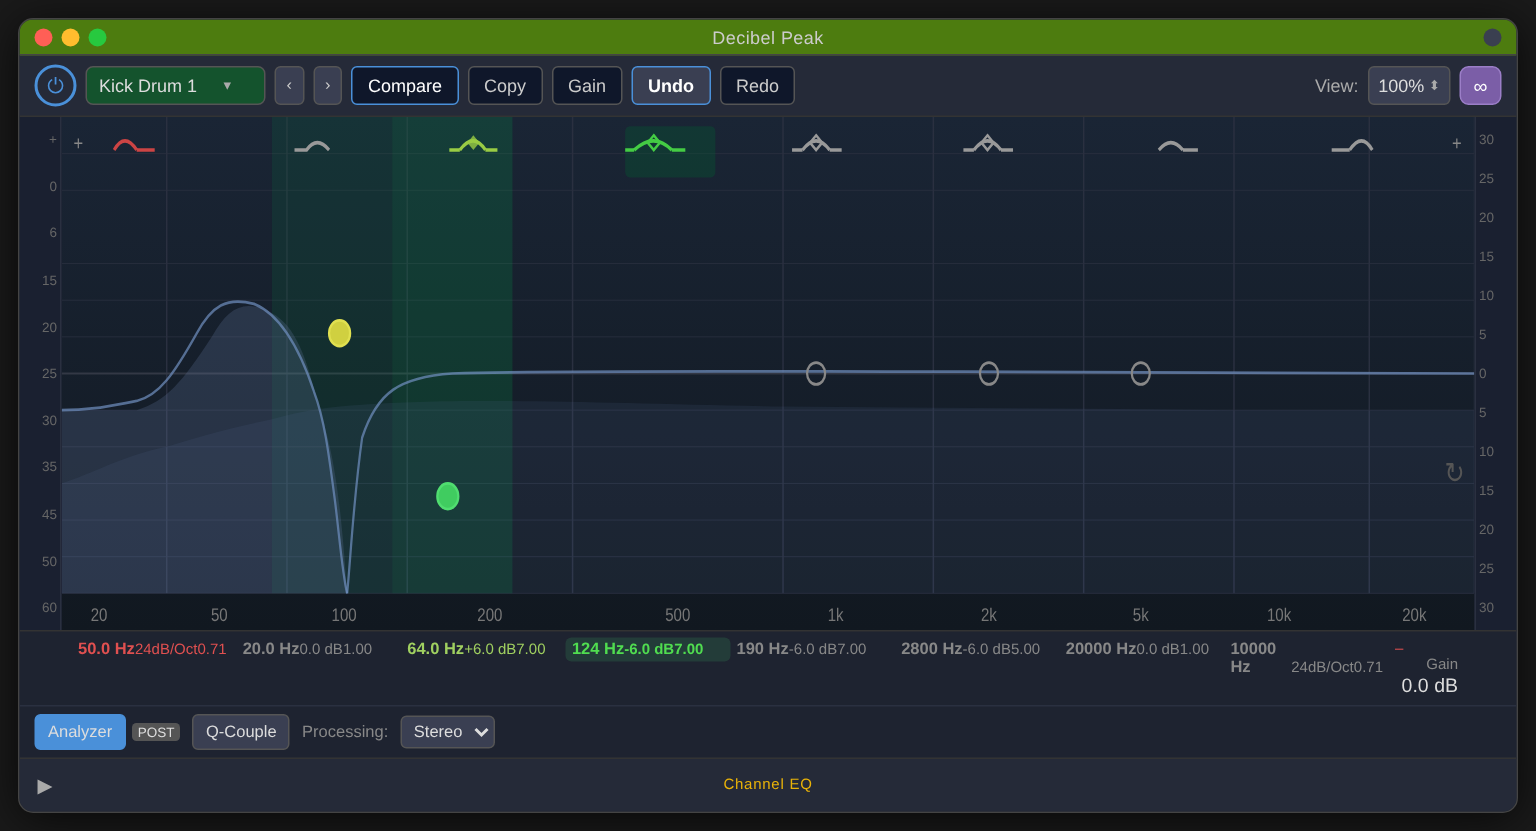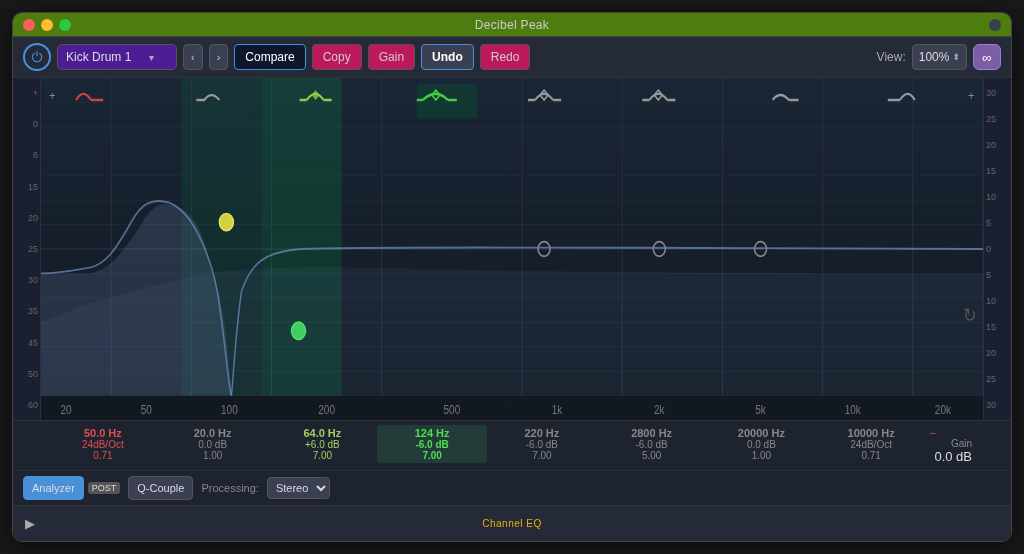--- a/index.html
+++ b/index.html
@@ -65,21 +65,21 @@
     .power-btn {
       width: 28px; height: 28px;
       border-radius: 50%;
       border: 2px solid #4a90d9;
       background: transparent;
       display: flex; align-items: center; justify-content: center;
       cursor: pointer;
     }
     .power-icon { color: #4a90d9; font-size: 14px; }
     .preset-select {
-      background: #4c1d95;
+      background: #14532d;
       border: 1px solid #555;
       border-radius: 5px;
       color: #ddd;
       font-size: 12px;
       padding: 3px 22px 3px 8px;
       cursor: pointer;
       height: 26px;
       position: relative;
       display: flex; align-items: center;
       min-width: 120px;
@@ -89,21 +89,21 @@
       background: #3a3f52;
       border: 1px solid #555;
       border-radius: 4px;
       color: #ccc;
       font-size: 11px;
       padding: 3px 7px;
       cursor: pointer;
       height: 26px;
     }
     .toolbar-btn {
-      background: #be185d;
+      background: #0f172a;
       border: 1px solid #555;
       border-radius: 4px;
       color: #ccc;
       font-size: 12px;
       padding: 3px 10px;
       cursor: pointer;
       height: 26px;
     }
     .toolbar-btn.active {
       background: #0f172a;
@@ -185,22 +185,21 @@
     .band-params {
       display: flex;
       padding: 4px 35px;
       gap: 0;
       border-bottom: 1px solid #2a3040;
       align-items: flex-start;
     }
     .band-param {
       flex: 1;
       display: flex;
-      flex-direction: column;
-      align-items: center;
+      align-items: flex-end;
       padding: 2px 4px;
     }
     .band-param.active-band {
       background: rgba(50, 120, 80, 0.3);
       border-radius: 4px;
     }
     .param-freq {
       font-size: 11px;
       font-weight: 600;
     }
@@ -490,21 +489,21 @@
         <span class="param-q yellow-green">7.00</span>
       </div>
 
       <div class="band-param active-band">
         <span class="param-freq green" style="font-weight:700;">124 Hz</span>
         <span class="param-gain green" style="font-weight:700;">-6.0 dB</span>
         <span class="param-q green" style="font-weight:700;">7.00</span>
       </div>
 
       <div class="band-param">
-        <span class="param-freq gray">220 Hz</span>
+        <span class="param-freq gray">190 Hz</span>
         <span class="param-gain gray">-6.0 dB</span>
         <span class="param-q gray">7.00</span>
       </div>
 
       <div class="band-param">
         <span class="param-freq gray">2800 Hz</span>
         <span class="param-gain gray">-6.0 dB</span>
         <span class="param-q gray">5.00</span>
       </div>
 

